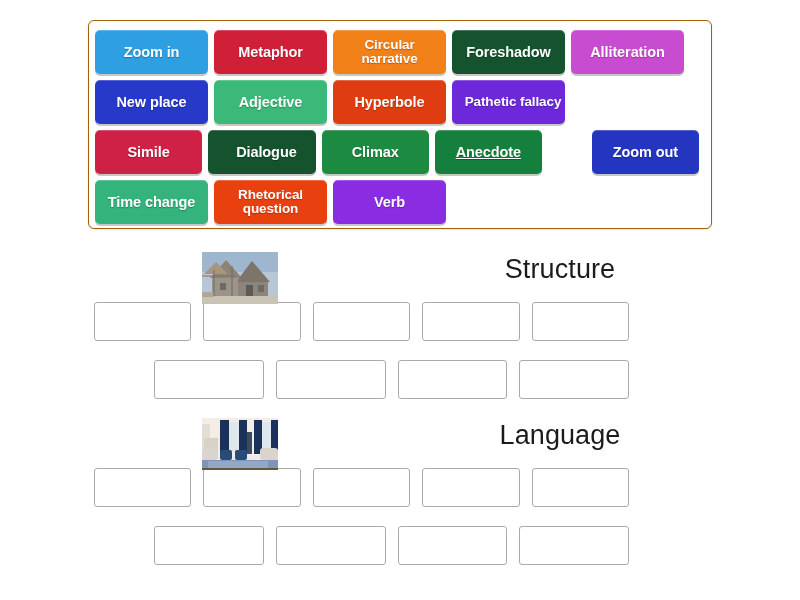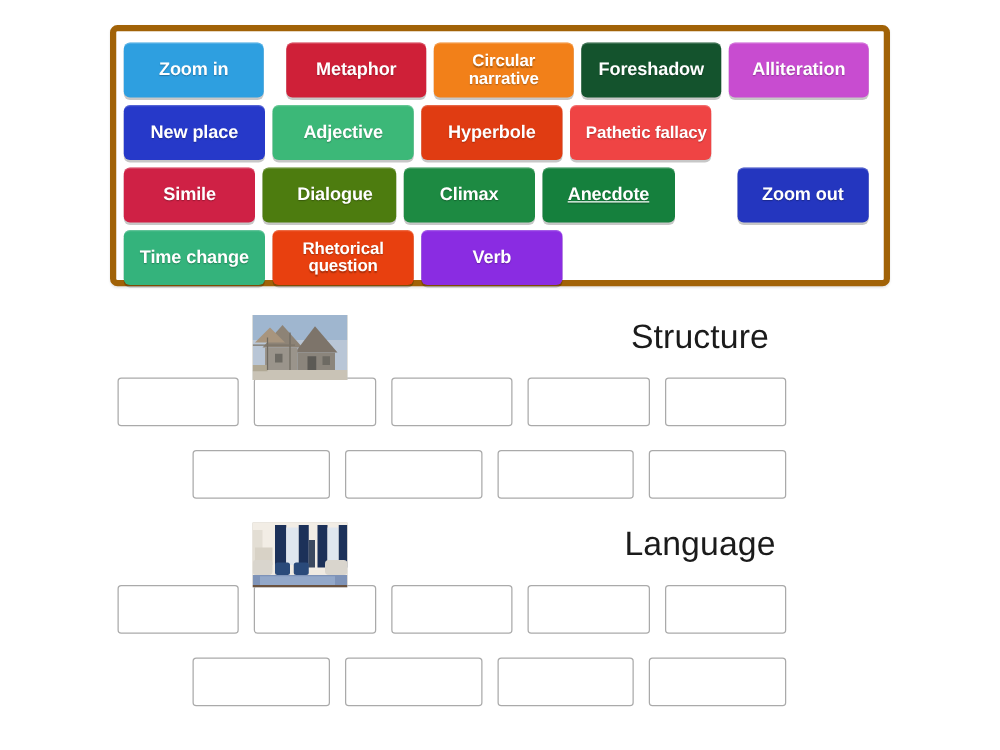--- a/index.html
+++ b/index.html
@@ -17,21 +17,21 @@
 
   
   #tile-tray {
     position: absolute;
     left: 88px;
     top: 20px;
     width: 624px;
     height: 209px;
     box-sizing: border-box;
     background: #ffffff;
-    border: 5px solid #a16207;
+    border: 1px solid #a16207;
     border-radius: 6px;
     box-shadow: 0 1px 2px rgba(0,0,0,0.10);
     padding: 6px;
   }
   .tile-row {
     display: flex;
     flex-direction: row;
     align-items: flex-start;
     height: 50px;
     margin-bottom: 0px;
@@ -111,34 +111,34 @@
     border-radius: 3px;
     background: #ffffff;
   }
 </style>
 </head>
 <body>
 
 <div id="tile-tray">
   <div class="tile-row">
       <div class="tile" style="background: rgb(46, 159, 224);">Zoom in</div>
-      <div class="tile" style="background: rgb(207, 32, 56); margin-left: 12px;">Metaphor</div>
+      <div class="tile" style="background: rgb(207, 32, 56);">Metaphor</div>
       <div class="tile two-line" style="background: rgb(242, 128, 25);">Circular narrative</div>
       <div class="tile" style="background: #14532d;">Foreshadow</div>
       <div class="tile" style="background: rgb(200, 76, 208);">Alliteration</div>
     </div>
   <div class="tile-row">
       <div class="tile" style="background: rgb(38, 57, 201);">New place</div>
       <div class="tile" style="background: rgb(60, 184, 120);">Adjective</div>
       <div class="tile" style="background: rgb(224, 60, 18);">Hyperbole</div>
-      <div class="tile two-line" style="background: #ef4444; padding-left: 12px;">Pathetic fallacy</div>
+      <div class="tile two-line" style="background: #6d28d9; padding-left: 12px;">Pathetic fallacy</div>
     </div>
   <div class="tile-row">
       <div class="tile" style="background: rgb(207, 33, 69);">Simile</div>
-      <div class="tile" style="background: #4d7c0f; padding-left: 12px;">Dialogue</div>
+      <div class="tile" style="background: #14532d; padding-left: 12px;">Dialogue</div>
       <div class="tile" style="background: rgb(29, 138, 66);">Climax</div>
       <div class="tile" style="background: #15803d; text-decoration: underline;">Anecdote</div>
       <div class="tile" style="background: rgb(36, 54, 191); margin-left: 44px;">Zoom out</div>
     </div>
   <div class="tile-row">
       <div class="tile" style="background: rgb(52, 179, 124);">Time change</div>
       <div class="tile two-line" style="background: rgb(232, 64, 15);">Rhetorical question</div>
       <div class="tile" style="background: rgb(138, 44, 226);">Verb</div>
     </div>
 </div>

